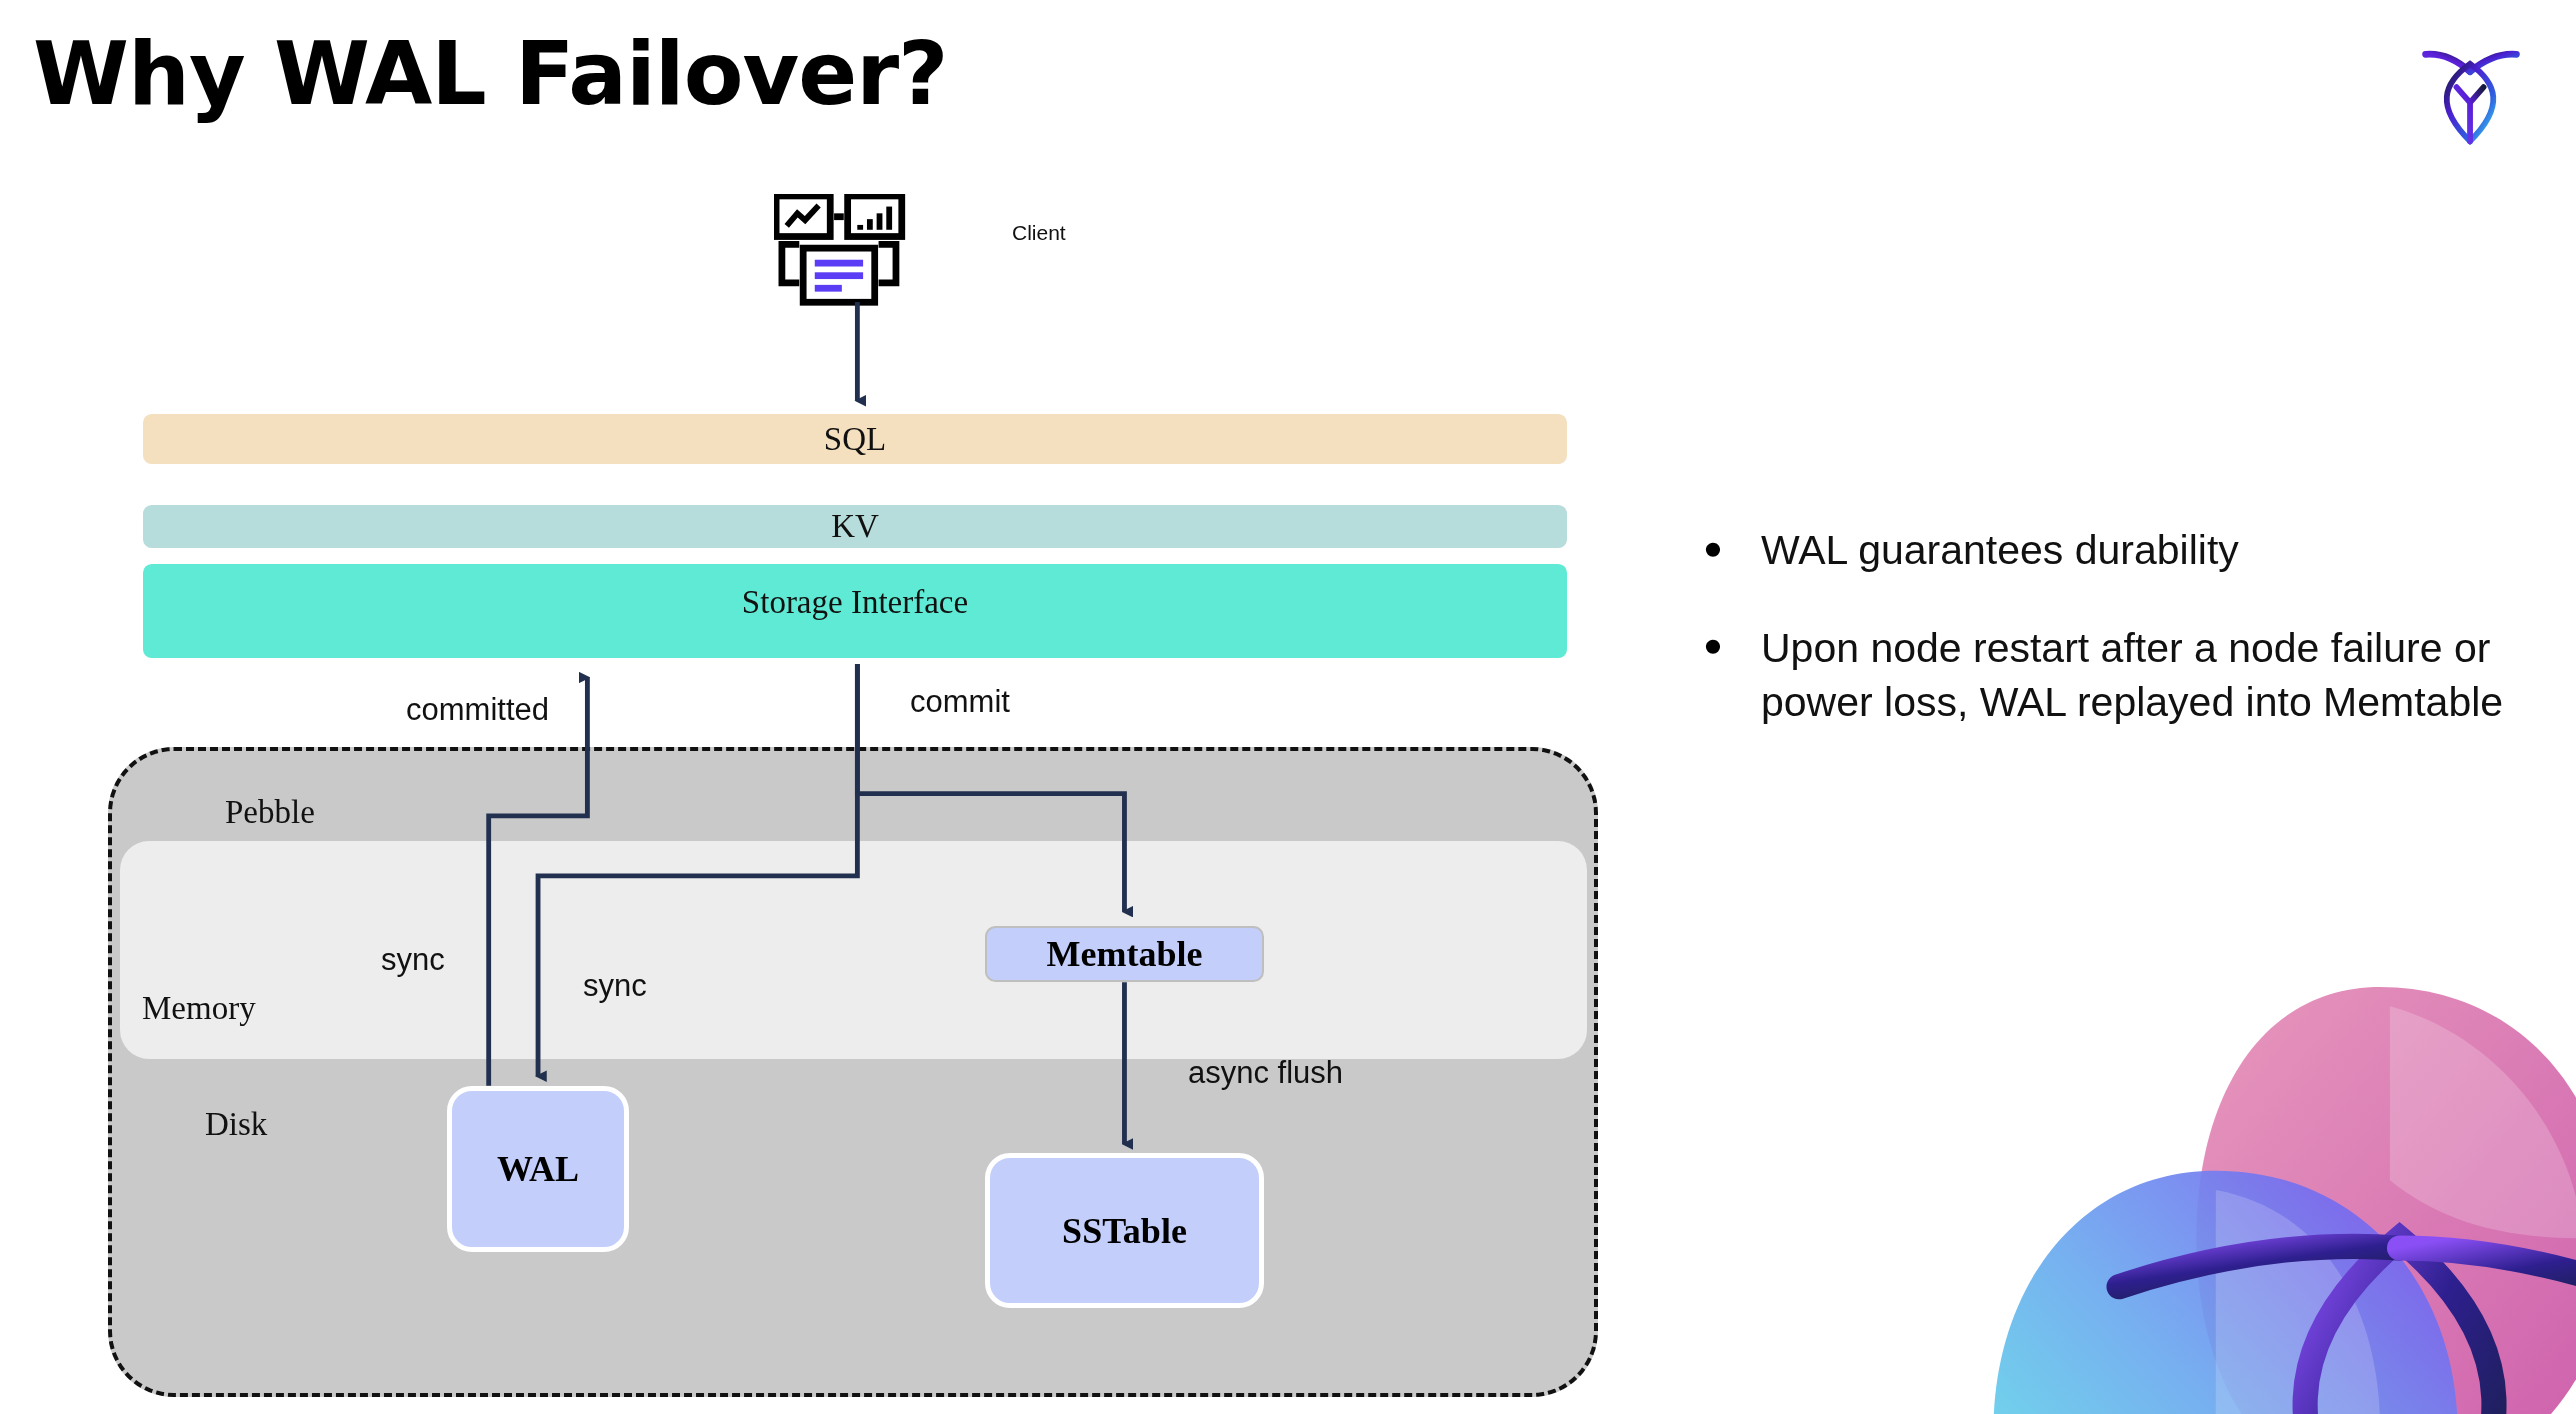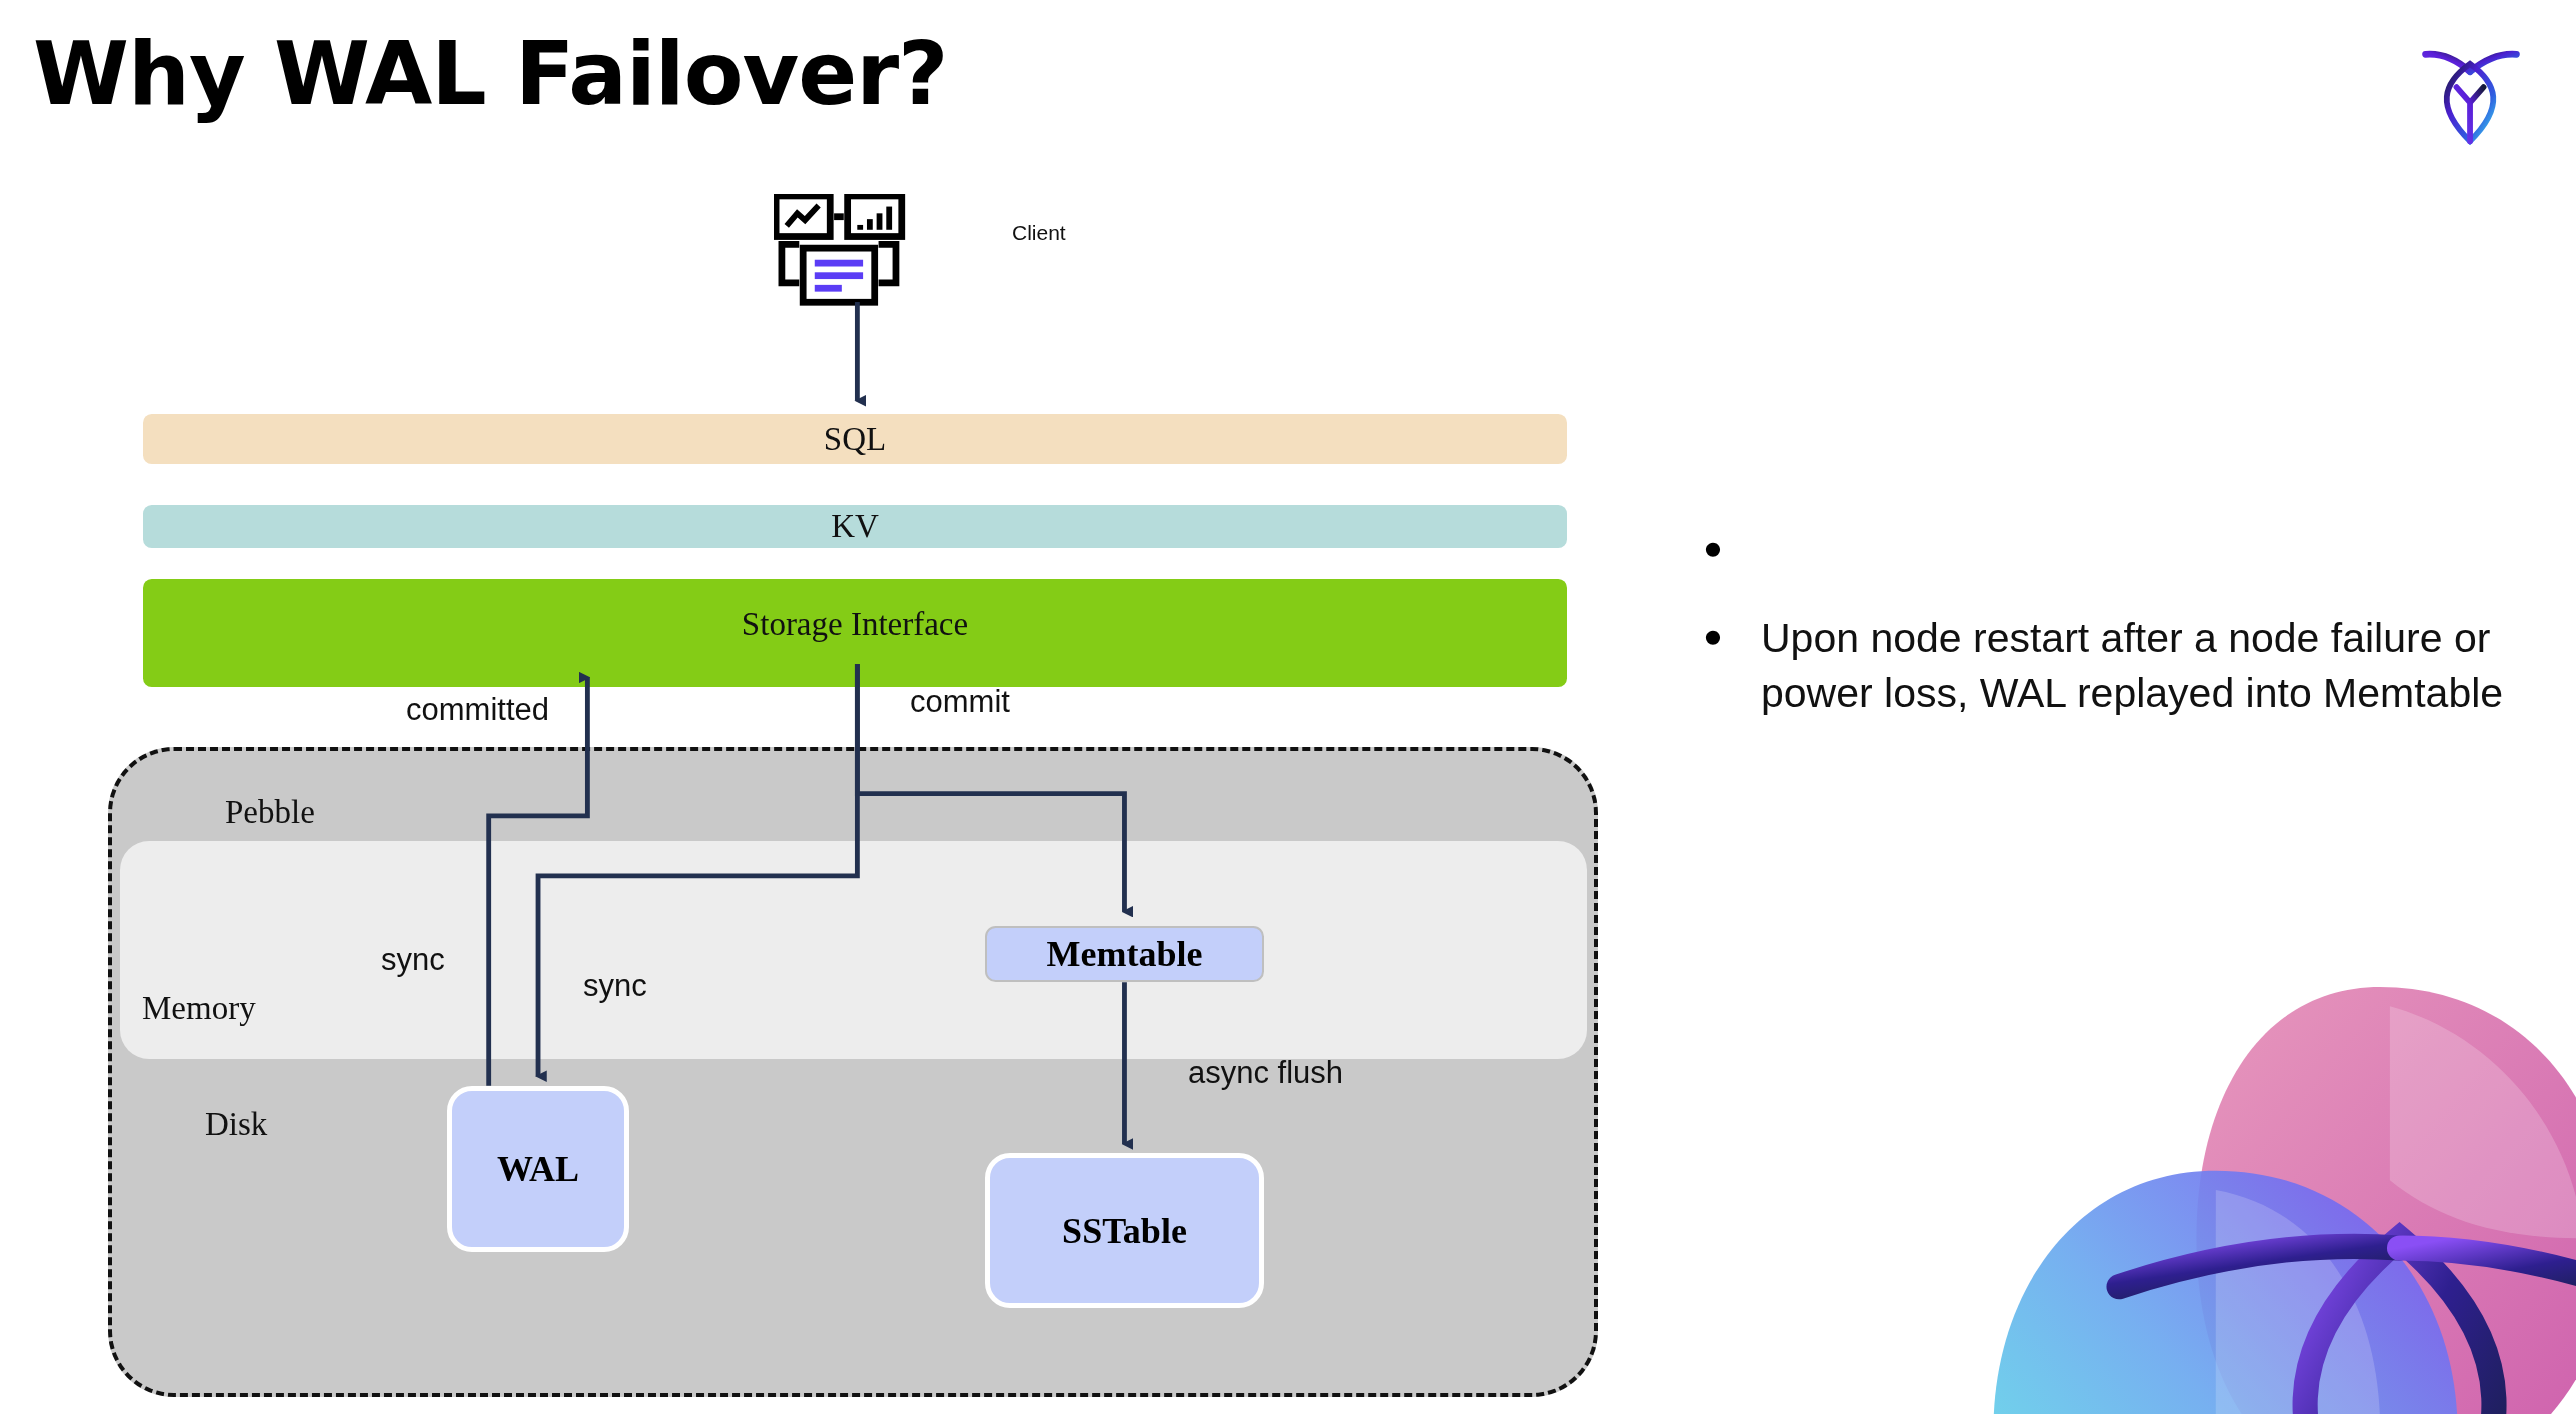--- a/index.html
+++ b/index.html
@@ -32,21 +32,21 @@
   
   .layer-bar{
     position:absolute; left:143px; width:1424px;
     border-radius:8.7px;
     display:flex; align-items:center; justify-content:center;
     font-family:"Liberation Serif", serif;
     font-size:33px; color:#111111;
   }
   #layer-sql{top:414px; height:50px; background:#f4dfbf;}
   #layer-kv{top:505px; height:43px; background:#b6dcdb;}
-  #layer-storage{top:579px; height:108px; background:#84cc16;}
+  #layer-storage{top:564px; height:94px; background:#5eead4;}
   #layer-storage .layer-text{margin-top:-17.4px;}
 
   
   #pebble-box{
     position:absolute; left:108px; top:747px; width:1490px; height:650px;
     background:#c9c9c9; border:4.8px dashed #111111; border-radius:66px;
     box-sizing:border-box;
   }
   #pebble-label{
     position:absolute; left:225px; top:794px;
@@ -259,19 +259,20 @@
 
 <div class="edge-label" id="label-committed">committed</div>
 <div class="edge-label" id="label-commit">commit</div>
 <div class="edge-label" id="label-sync-1">sync</div>
 <div class="edge-label" id="label-sync-2">sync</div>
 <div class="edge-label" id="label-async-flush">async flush</div>
 
 <div id="bullets">
   <div class="bullet-row">
     <span class="bullet-dot">●</span>
+    <span class="bullet-text">WAL guarantees durability</span>
   </div>
   <div class="bullet-row">
     <span class="bullet-dot">●</span>
     <span class="bullet-text">Upon node restart after a node failure or power loss, WAL replayed into Memtable</span>
   </div>
 </div>
 
 
 </body></html>

